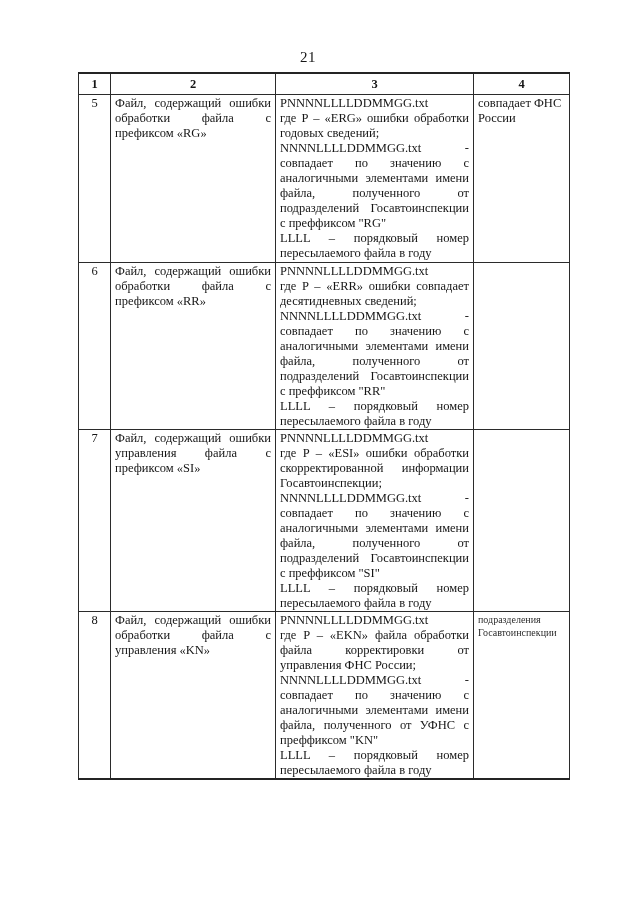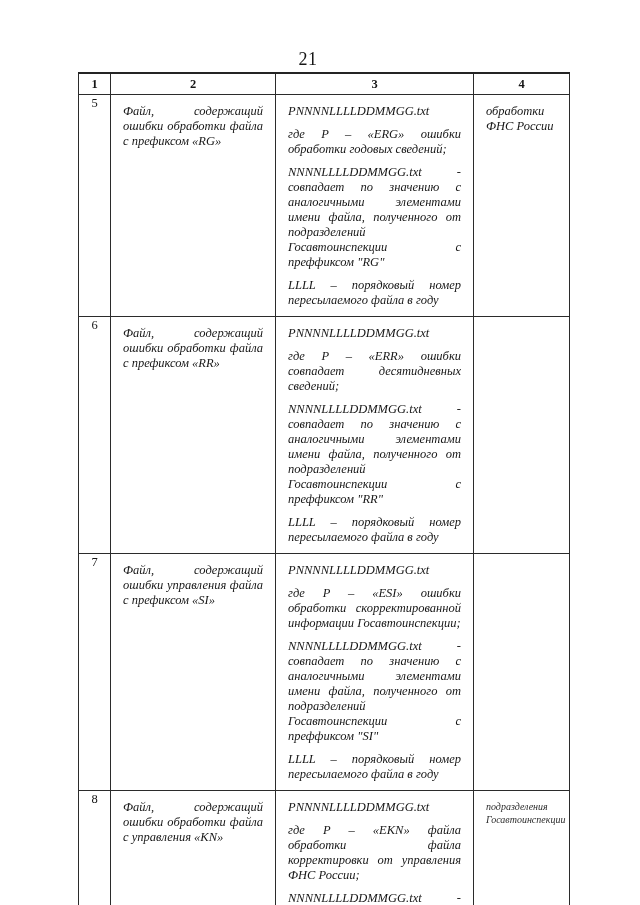--- a/index.html
+++ b/index.html
@@ -17,21 +17,21 @@
     height: 905px;
     background: #ffffff;
     overflow: hidden;
   }
   .page-number {
     position: absolute;
     top: 49px;
     left: 0;
     width: 616px; 
     text-align: center;
-    font-size: 18px;
+    font-size: 15px;
     letter-spacing: 0.5px;
   }
   table.doc-table {
     position: absolute;
     left: 78px;
     top: 72px;
     width: 491px;
     border-collapse: collapse;
     table-layout: fixed;
     border: 1px solid #2b2b2b;
@@ -59,24 +59,23 @@
   }
   td.num {
     text-align: center;
     padding-top: 1px;
   }
   tbody tr:nth-child(1) > td { height: 166px; }
   tbody tr:nth-child(2) > td { height: 165px; }
   tbody tr:nth-child(3) > td { height: 176px; }
   tbody tr:nth-child(4) > td { height: 163px; }
   p.para {
-    margin: 8px;
+    margin: 0;
     text-align: justify;
     text-justify: inter-word;
-    font-style: italic;
   }
   td.recip p.para { text-align: left; }
   td.recip.small p.para {
     font-size: 10px;
     line-height: 13px;
     color: #2c2c2c;
   }
 </style>
 </head>
 <body>
@@ -105,21 +104,21 @@
           <td class="desc">
             <p class="para">Файл, содержащий ошибки обработки файла с префиксом «RG»</p>
           </td>
           <td class="fmt">
             <p class="para">PNNNNLLLLDDMMGG.txt</p>
             <p class="para">где P – «ERG» ошибки обработки годовых сведений;</p>
             <p class="para">NNNNLLLLDDMMGG.txt - совпадает по значению с аналогичными элементами имени файла, полученного от подразделений Госавтоинспекции с преффиксом "RG"</p>
             <p class="para">LLLL – порядковый номер пересылаемого файла в году</p>
           </td>
           <td class="recip">
-            <p class="para">обработки ФНС России</p>
+            <p class="para">совпадает ФНС России</p>
           </td>
         </tr>
         <tr>
           <td class="num">6</td>
           <td class="desc">
             <p class="para">Файл, содержащий ошибки обработки файла с префиксом «RR»</p>
           </td>
           <td class="fmt">
             <p class="para">PNNNNLLLLDDMMGG.txt</p>
             <p class="para">где P – «ERR» ошибки совпадает десятидневных сведений;</p>

